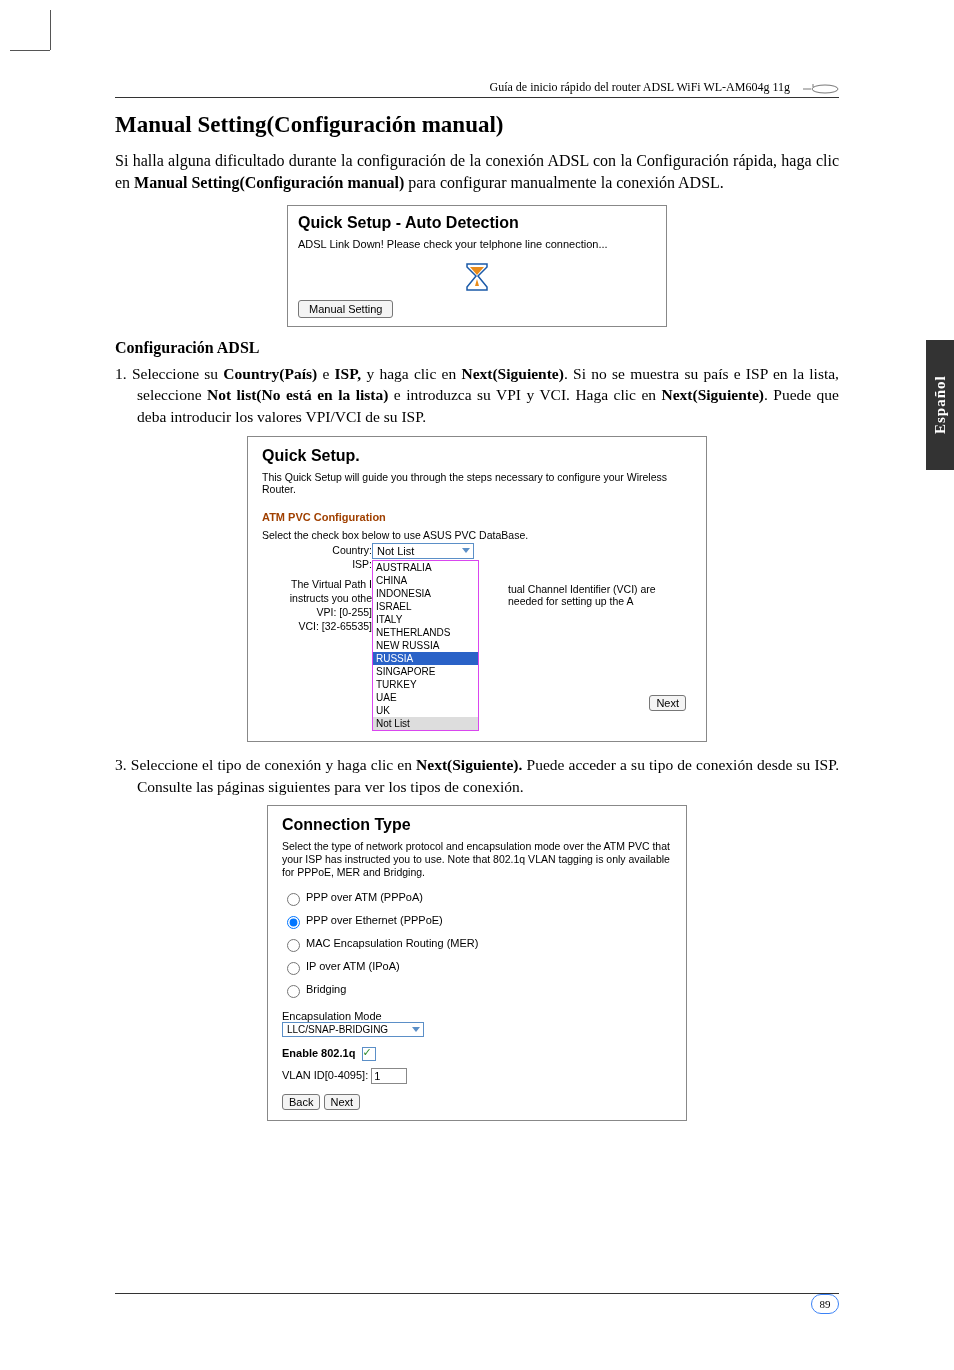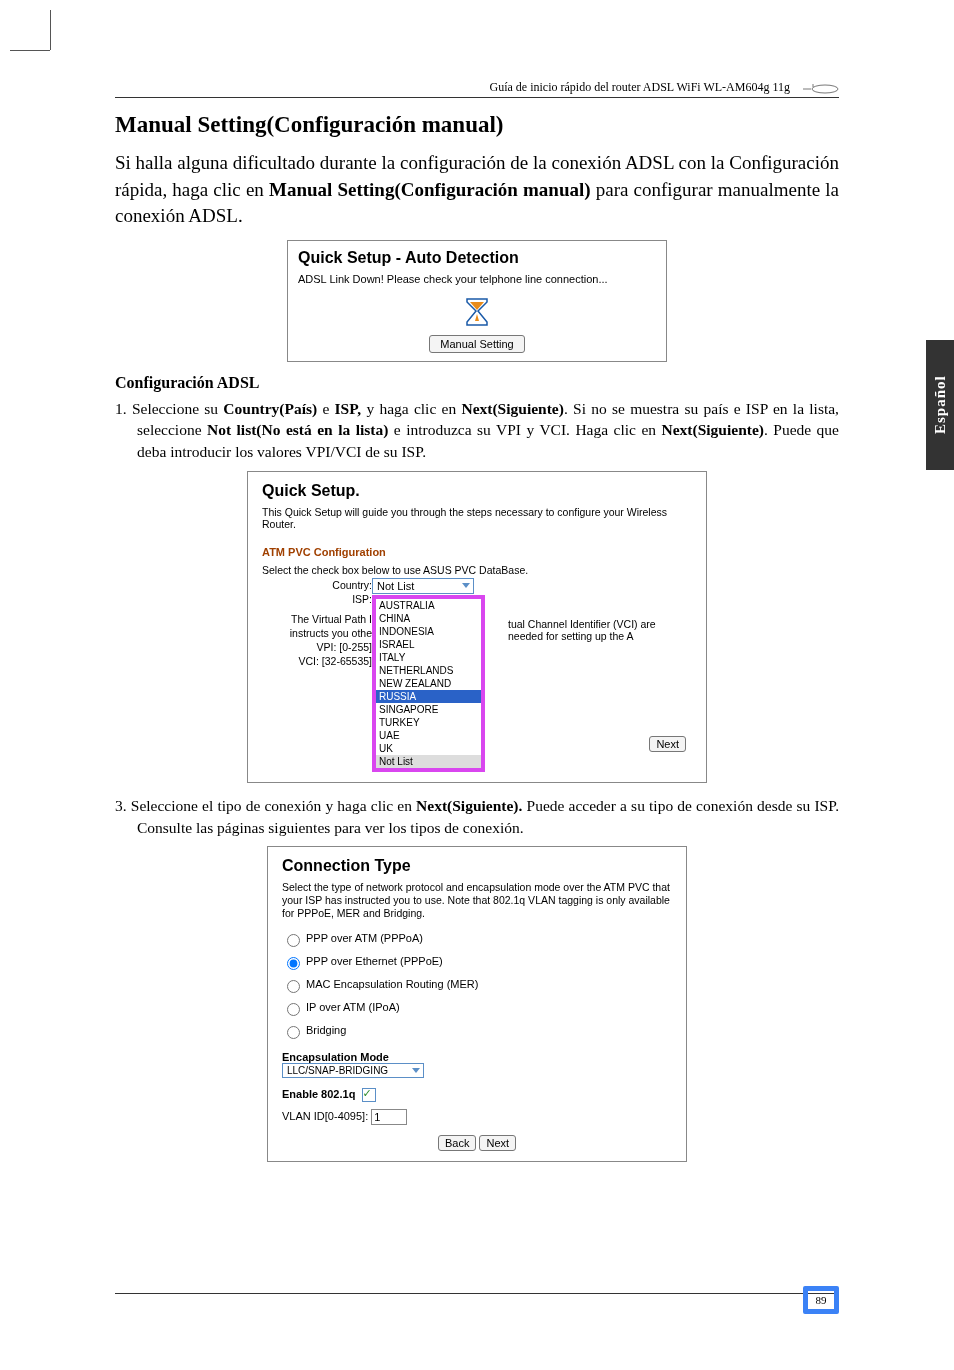--- a/index.html
+++ b/index.html
@@ -64,21 +64,21 @@
     align-items: center;
     justify-content: center;
     letter-spacing: 1px;
   }
   h2.section-title {
     font-size: 23px;
     font-weight: bold;
     margin: 10px 0 12px 0;
   }
   p.body {
-    font-size: 19px;
+    font-size: 16px;
     line-height: 1.4;
     text-align: justify;
     margin: 0 0 10px 0;
     font-family: Liberation Serif, serif;
   }
   .sub-heading {
     font-size: 16px;
     font-weight: bold;
     margin: 10px 0 6px 0;
   }
@@ -108,42 +108,42 @@
     margin: 8px auto;
   }
   .win-btn {
     display: inline-block;
     border: 1px solid #777;
     border-radius: 3px;
     background: #f4f4f4;
     padding: 2px 10px;
     font-size: 11px;
   }
-  .center { text-align: center; }
+  .center { }
   .sub-h { font-weight: bold; color: #a04000; font-size: 11px; margin-top: 10px; margin-bottom: 2px;}
   .dropdown {
     border: 1px solid #5b8fc7;
     display: inline-block;
     padding: 1px 16px 1px 4px;
     position: relative;
     background: #fff;
     min-width: 80px;
     vertical-align: middle;
   }
   .dropdown::after {
     content: "";
     position: absolute;
     right: 3px;
     top: 4px;
     border-left: 4px solid transparent;
     border-right: 4px solid transparent;
     border-top: 5px solid #5b8fc7;
   }
   .listbox {
-    border: 4px solid #d946ef;
+    border: 1px solid #d946ef;
     width: 105px;
     font-size: 10px;
     background: #fff;
     margin-top: 1px;
   }
   .listbox div { padding: 0 3px; line-height: 13px; }
   .listbox div.selected { background: #2a62c7; color: #fff; }
   .radio-row { margin: 7px 0; font-size: 11px; }
   .radio-row input { vertical-align: middle; margin-right: 6px; }
   .tiny-input {
@@ -174,22 +174,22 @@
     position: absolute;
     bottom: 26px;
     left: 55px;
     right: 55px;
     border-top: 1px solid #333;
   }
   .page-num-badge {
     position: absolute;
     bottom: 6px;
     right: 55px;
-    border: 5px solid #3b82f6;
-    border-radius: 2px;
+    border: 1px solid #3b82f6;
+    border-radius: 10px;
     width: 26px;
     height: 18px;
     font-size: 11px;
     text-align: center;
     line-height: 18px;
   }
   .quick-table { display: flex; }
   .quick-left { width: 110px; font-size: 10.5px; line-height: 14px; text-align: right;}
 </style>
 </head>
@@ -253,21 +253,21 @@
       </div>
       <div style="flex:1;position:relative;">
         <span class="dropdown">Not List</span>
         <div class="listbox">
           <div>AUSTRALIA</div>
           <div>CHINA</div>
           <div>INDONESIA</div>
           <div>ISRAEL</div>
           <div>ITALY</div>
           <div>NETHERLANDS</div>
-          <div>NEW ZEALAND</div>
+          <div>NEW RUSSIA</div>
           <div class="selected">RUSSIA</div>
           <div>SINGAPORE</div>
           <div>TURKEY</div>
           <div>UAE</div>
           <div>UK</div>
           <div style="background:#ddd;">Not List</div>
         </div>
         <div style="position:absolute;left:136px;top:40px;font-size:10.5px;">tual Channel Identifier (VCI) are needed for setting up the A</div>
         <div style="position:absolute;right:6px;bottom:20px;">
           <span class="win-btn" style="padding:1px 6px;">Next</span>
@@ -282,21 +282,21 @@
 
   <div class="screenshot-box medium" style="width:420px;padding:10px 14px;">
     <div class="title">Connection Type</div>
     <div style="font-size:10.5px;margin:6px 0 10px 0;line-height:1.25;">Select the type of network protocol and encapsulation mode over the ATM PVC that your ISP has instructed you to use. Note that 802.1q VLAN tagging is only available for PPPoE, MER and Bridging.</div>
     <div class="radio-row"><input type="radio" style=""><span>PPP over ATM (PPPoA)</span></div>
     <div class="radio-row"><input type="radio" checked="" style=""><span>PPP over Ethernet (PPPoE)</span></div>
     <div class="radio-row"><input type="radio" style=""><span>MAC Encapsulation Routing (MER)</span></div>
     <div class="radio-row"><input type="radio" style=""><span>IP over ATM (IPoA)</span></div>
     <div class="radio-row"><input type="radio" style=""><span>Bridging</span></div>
 
-    <div style="font-weight:bold;font-size:11px;margin-top:12px;">Encapsulation Mode</div>
+    <div style="font-weight:normal;font-size:11px;margin-top:12px;">Encapsulation Mode</div>
     <span class="dropdown" style="font-size:10px;min-width:120px;">LLC/SNAP-BRIDGING</span>
 
     <div style="margin-top:10px;">
       <b>Enable 802.1q</b>
       &nbsp;<span class="checkbox checked"></span>
     </div>
     <div style="margin-top:7px;">
       <span>VLAN ID[0-4095]:</span>
       <input class="tiny-input" value="1" style="">
     </div>

